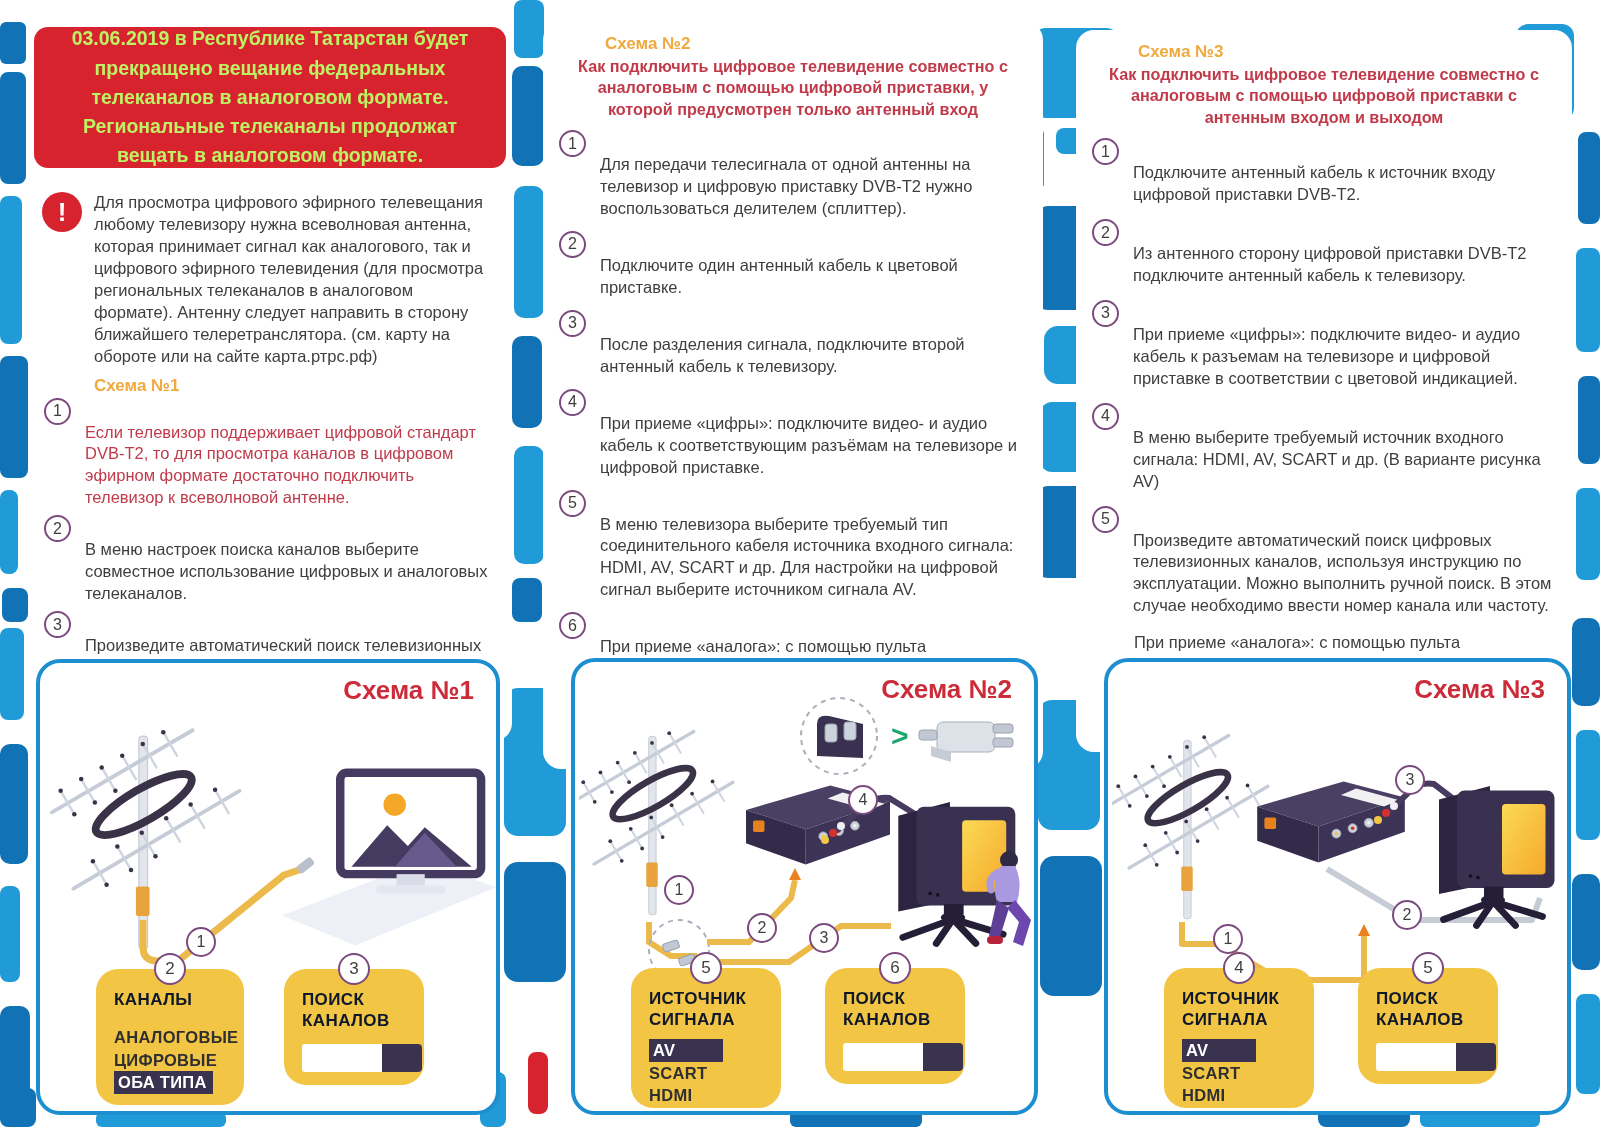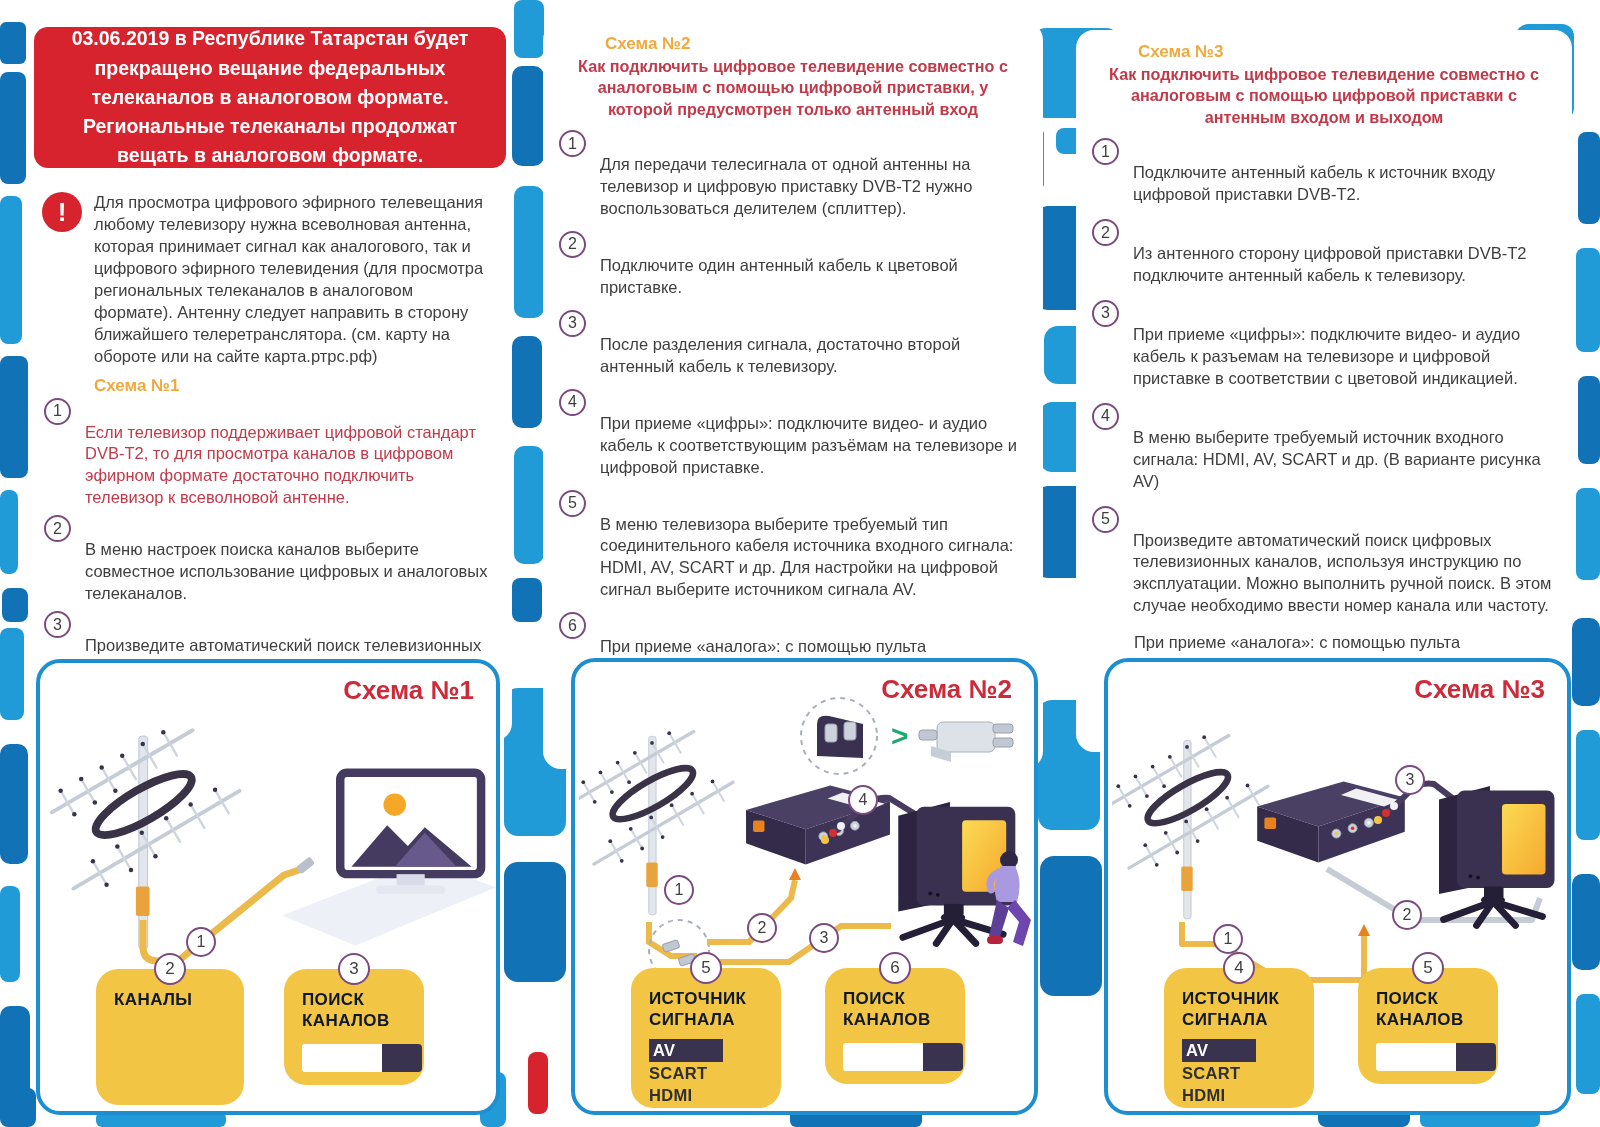--- a/index.html
+++ b/index.html
@@ -6,21 +6,21 @@
   body{font-family:"Liberation Sans","DejaVu Sans",sans-serif;background:#fff;}
   #page{position:relative;width:1600px;height:1127px;overflow:hidden;background:#ffffff;}
   .tile{position:absolute;}
   .tile.d{background:#1173b5;}
   .tile.l{background:#209bd8;}
   .tile.r{background:#d7232e;}
 
   
   .announce{position:absolute;left:34px;top:27px;width:472px;height:141px;background:#d7232e;
     border-radius:14px;display:flex;align-items:center;justify-content:center;padding:0 22px;box-sizing:border-box;z-index:3;}
-  .announce p{margin:8px;color:#ffffff;font-size:19.5px;font-weight:bold;text-align:center;line-height:1.5;}
+  .announce p{margin:8px;color:#bef264;font-size:19.5px;font-weight:bold;text-align:center;line-height:1.5;}
 
   
   .col{position:absolute;background:#fff;border-radius:18px;box-sizing:border-box;z-index:2;}
   #col1{left:28px;top:176px;width:484px;min-height:446px;padding:16px 16px 10px 14px;}
   #col2{left:543px;top:22px;width:500px;min-height:600px;padding:12px 0 10px 0;}
   #col3{left:1076px;top:30px;width:496px;min-height:570px;padding:12px 0 10px 0;}
   .warn-row{display:flex;gap:12px;}
   .warn-icon{flex:0 0 40px;width:40px;height:40px;border-radius:50%;background:#d7232e;color:#fff;
     display:flex;align-items:center;justify-content:center;font-size:26px;font-weight:bold;}
   .body-text{font-size:16.5px;line-height:1.33;color:#3e3e3e;}
@@ -248,21 +248,21 @@
       <div class="step">
         <div class="num">1</div>
         <div class="body-text">Для передачи телесигнала от одной антенны на телевизор и цифровую приставку DVB-T2 нужно воспользоваться делителем (сплиттер).</div>
       </div>
       <div class="step">
         <div class="num">2</div>
         <div class="body-text">Подключите один антенный кабель к цветовой приставке.</div>
       </div>
       <div class="step">
         <div class="num">3</div>
-        <div class="body-text">После разделения сигнала, достаточно второй антенный кабель к телевизору.</div>
+        <div class="body-text">После разделения сигнала, подключите второй антенный кабель к телевизору.</div>
       </div>
       <div class="step">
         <div class="num">4</div>
         <div class="body-text">При приеме «цифры»: подключите видео- и аудио кабель к соответствующим разъёмам на телевизоре и цифровой приставке.</div>
       </div>
       <div class="step">
         <div class="num">5</div>
         <div class="body-text">В меню телевизора выберите требуемый тип соединительного кабеля источника входного сигнала: HDMI, AV, SCART и др. Для настройки на цифровой сигнал выберите источником сигнала AV.</div>
       </div>
       <div class="step">
@@ -305,20 +305,25 @@
     <svg class="diagram" viewBox="0 0 456 300">
       <use href="#sym-antenna" x="2" y="10" width="215" height="264"></use>
       <path d="M99,235 L99,262 Q99,276 114,276 L134,276 L240,190 L258,184" fill="none" stroke="#ecba4a" stroke-width="7" stroke-linejoin="round"></path>
       <rect x="252" y="176" width="18" height="9" rx="3" fill="#b9c0cc" transform="rotate(-38 261 180)"></rect>
       <use href="#sym-flattv" x="238" y="82" width="216" height="188"></use>
     </svg>
     <div class="callout" style="left:146px;top:264px">1</div>
     <div class="menu" style="left:56px;top:306px;width:148px;height:136px">
       <div class="menu-num">2</div>
       <div class="menu-title">КАНАЛЫ</div>
+      <div class="menu-opts">
+        <span class="opt">АНАЛОГОВЫЕ</span>
+        <span class="opt">ЦИФРОВЫЕ</span>
+        <span class="opt sel">ОБА ТИПА</span>
+      </div>
     </div>
     <div class="menu" style="left:244px;top:306px;width:140px;height:116px">
       <div class="menu-num">3</div>
       <div class="menu-title">ПОИСК КАНАЛОВ</div>
       <div class="progress">
           <div class="pw"></div>
           <div class="pd"></div>
         </div>
     </div>
   </div>

